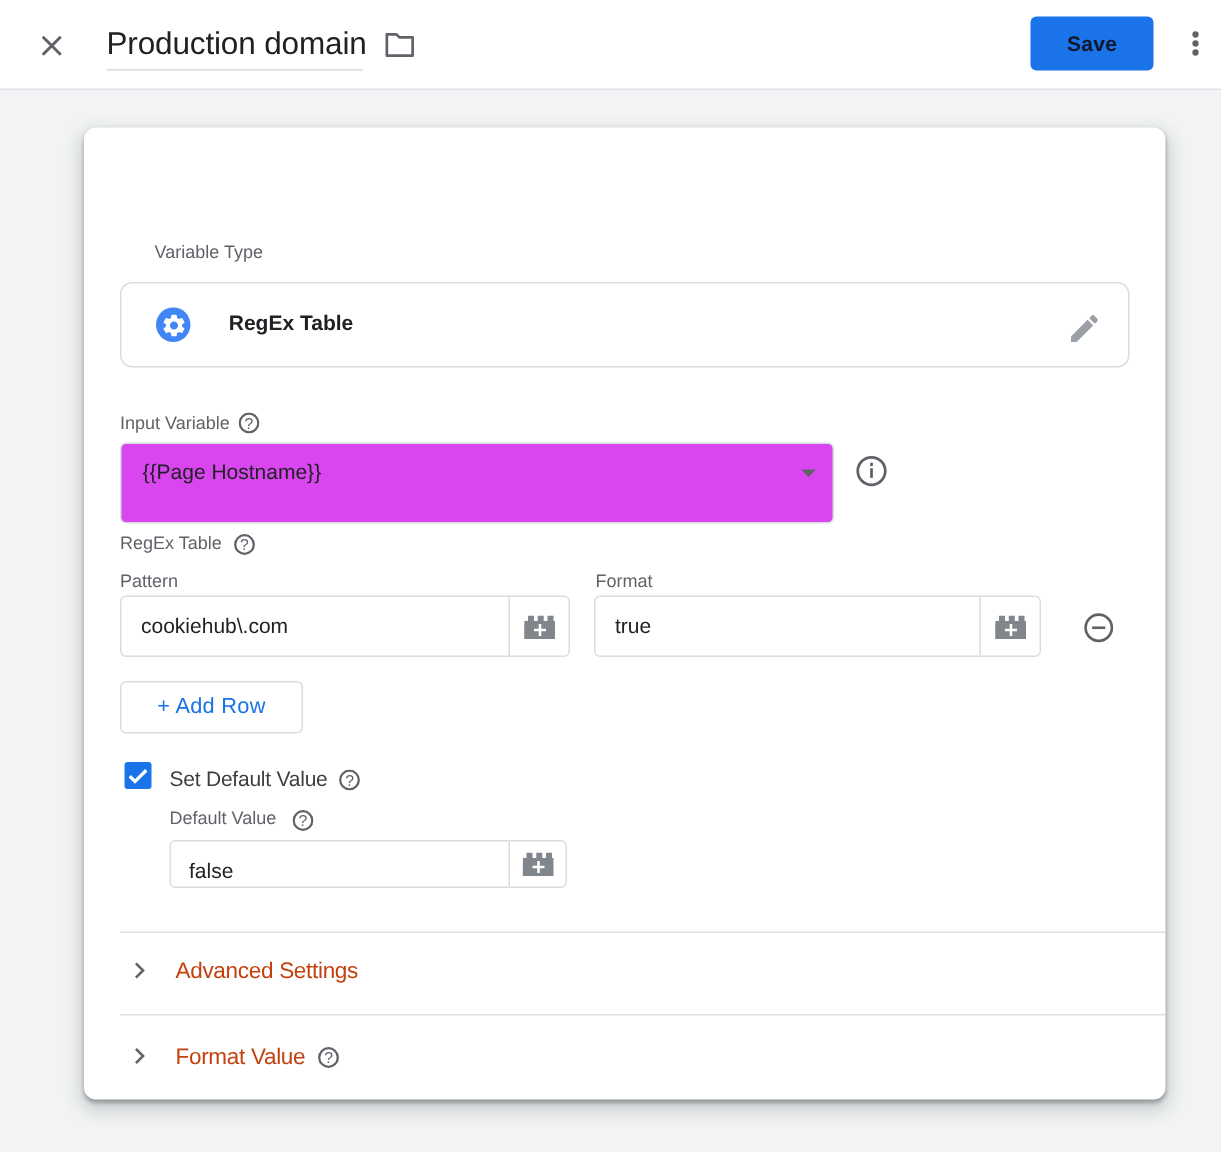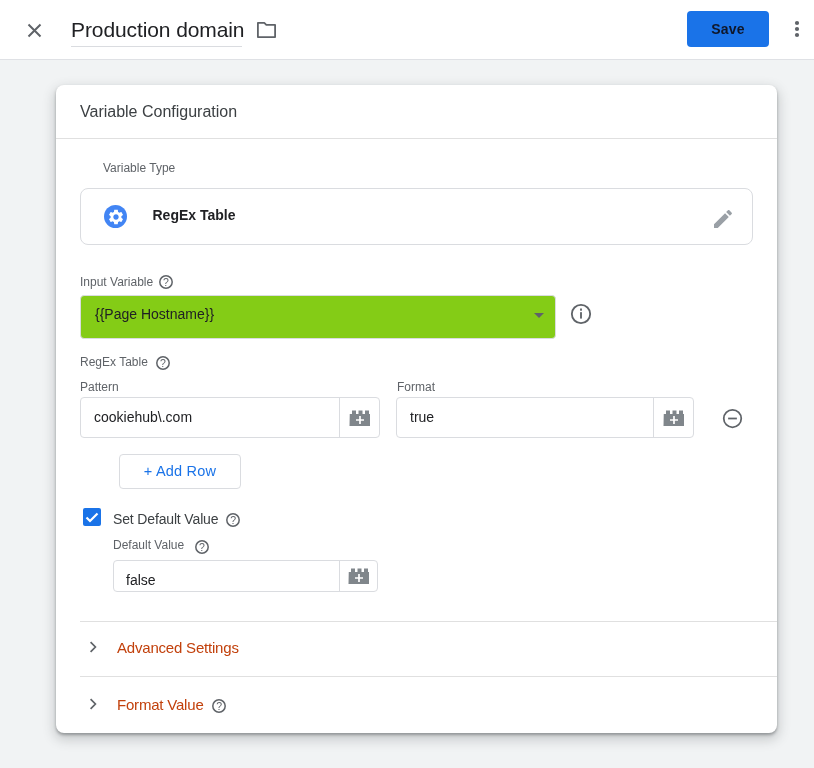--- a/index.html
+++ b/index.html
@@ -15,34 +15,34 @@
   .card { position:absolute; left:56px; top:85px; width:721px; height:648px; background:#fff; border-radius:8px;
           box-shadow:0 2px 3px rgba(60,64,67,.4), 0 5px 12px 2px rgba(60,64,67,.22); }
   .card-header { position:absolute; left:0; top:0; width:100%; height:54px; border-bottom:1px solid #e0e0e0;
                  font-size:16px; color:#3c4043; line-height:54px; padding-left:24px; }
   .lbl { position:absolute; font-size:12px; color:#5f6368; }
   .typebox { position:absolute; left:24px; top:103px; width:673px; height:57px; border:1px solid #dadce0; border-radius:8px; }
   .gearcirc { position:absolute; left:23px; top:16px; width:23px; height:23px; border-radius:50%; background:#4285f4; }
   .typename { position:absolute; left:71.5px; top:0; height:57px; line-height:53px; font-size:14px; font-weight:bold; color:#202124; }
   .pencil { position:absolute; right:17px; top:18px; }
 
-  .selectbox { position:absolute; left:24px; top:210px; width:476px; height:44px; border:1px solid #dadce0; border-radius:4px; background:#84cc16; }
+  .selectbox { position:absolute; left:24px; top:210px; width:476px; height:54px; border:1px solid #dadce0; border-radius:4px; background:#d946ef; }
   .selectbox .val { position:absolute; left:14px; top:0; line-height:36px; font-size:14px; color:#202124; }
   .selarrow { position:absolute; left:453px; top:17px; width:0; height:0; border-left:5px solid transparent; border-right:5px solid transparent; border-top:5px solid #5f6368; }
   .infoicon { position:absolute; left:514px; top:218px; }
 
   .colhdr { position:absolute; font-size:12px; color:#5f6368; }
   .tinput { position:absolute; height:32px; border:1px solid #dadce0; border-radius:4px; background:#fff; }
   .tinput .txt { position:absolute; left:13px; top:0; line-height:38px; font-size:14px; color:#202124; white-space:nowrap; }
   .brick { position:absolute; right:0; top:0; bottom:0; width:40px; border-left:1px solid #dadce0; }
   .brick svg { position:absolute; left:50%; top:50%; transform:translate(-50%,-50%); }
   .minus { position:absolute; left:666px; top:323px; }
 
   .addrow { position:absolute; left:24px; top:369px; width:122px; height:35px; border:1px solid #dadce0; border-radius:4px;
-            color:#1a73e8; font-size:14.5px; font-weight:normal; letter-spacing:.2px; text-align:center; line-height:33px;margin-left:39px; }
+            color:#1a73e8; font-size:14.5px; font-weight:normal; letter-spacing:.2px; text-align:center; line-height:33px; }
   .cbx { position:absolute; left:27px; top:423px; width:18px; height:18px; background:#1a73e8; border-radius:2px; }
   .cbxlabel { position:absolute; left:57px; top:425.5px; font-size:14px; letter-spacing:-.15px; color:#3c4043; }
 
   .divider { position:absolute; left:24px; right:0; height:1px; background:#e0e0e0; }
   .exprow { position:absolute; left:0; width:100%; }
   .chev { position:absolute; left:32.5px; top:2px; }
   .exptxt { position:absolute; left:61px; font-size:15px; letter-spacing:-.2px; color:#c2410c; }
 
   .help { display:inline-block; vertical-align:-3.5px; margin-left:4px; }
 </style>
@@ -58,21 +58,20 @@
     </svg>
     <div class="savebtn">Save</div>
     <svg class="kebab" width="6" height="24" viewBox="0 0 6 24">
       <circle cx="3" cy="5" r="2.1" fill="#5f6368"></circle>
       <circle cx="3" cy="11" r="2.1" fill="#5f6368"></circle>
       <circle cx="3" cy="17" r="2.1" fill="#5f6368"></circle>
     </svg>
   </div>
 
   <div class="card">
-    <div class="card-header">Variable Configuration</div>
 
     <div class="lbl" style="left:24px; top:76px;margin-left:23px;">Variable Type</div>
     <div class="typebox">
       <div class="gearcirc">
         <svg width="18" height="18" viewBox="0 0 24 24" style="position:absolute; left:2.5px; top:2.5px;">
           <path fill="#fff" d="M19.14,12.94c0.04-0.3,0.06-0.61,0.06-0.94c0-0.32-0.02-0.64-0.07-0.94l2.03-1.58c0.18-0.14,0.23-0.41,0.12-0.61 l-1.92-3.32c-0.12-0.22-0.37-0.29-0.59-0.22l-2.39,0.96c-0.5-0.38-1.03-0.7-1.62-0.94L14.4,2.81c-0.04-0.24-0.24-0.41-0.48-0.41 h-3.84c-0.24,0-0.43,0.17-0.47,0.41L9.25,5.35C8.66,5.59,8.12,5.92,7.63,6.29L5.24,5.33c-0.22-0.08-0.47,0-0.59,0.22L2.74,8.87 C2.62,9.08,2.66,9.34,2.86,9.48l2.03,1.58C4.84,11.36,4.8,11.69,4.8,12s0.02,0.64,0.07,0.94l-2.03,1.58 c-0.18,0.14-0.23,0.41-0.12,0.61l1.92,3.32c0.12,0.22,0.37,0.29,0.59,0.22l2.39-0.96c0.5,0.38,1.03,0.7,1.62,0.94l0.36,2.54 c0.05,0.24,0.24,0.41,0.48,0.41h3.84c0.24,0,0.44-0.17,0.47-0.41l0.36-2.54c0.59-0.24,1.13-0.56,1.62-0.94l2.39,0.96 c0.22,0.08,0.47,0,0.59-0.22l1.92-3.32c0.12-0.22,0.07-0.47-0.12-0.61L19.14,12.94z M12,15.6c-1.98,0-3.6-1.62-3.6-3.6 s1.62-3.6,3.6-3.6s3.6,1.62,3.6,3.6S13.98,15.6,12,15.6z"></path>
         </svg>
       </div>
       <div class="typename">RegEx Table</div>
       <svg class="pencil" width="24" height="24" viewBox="0 0 24 24">

